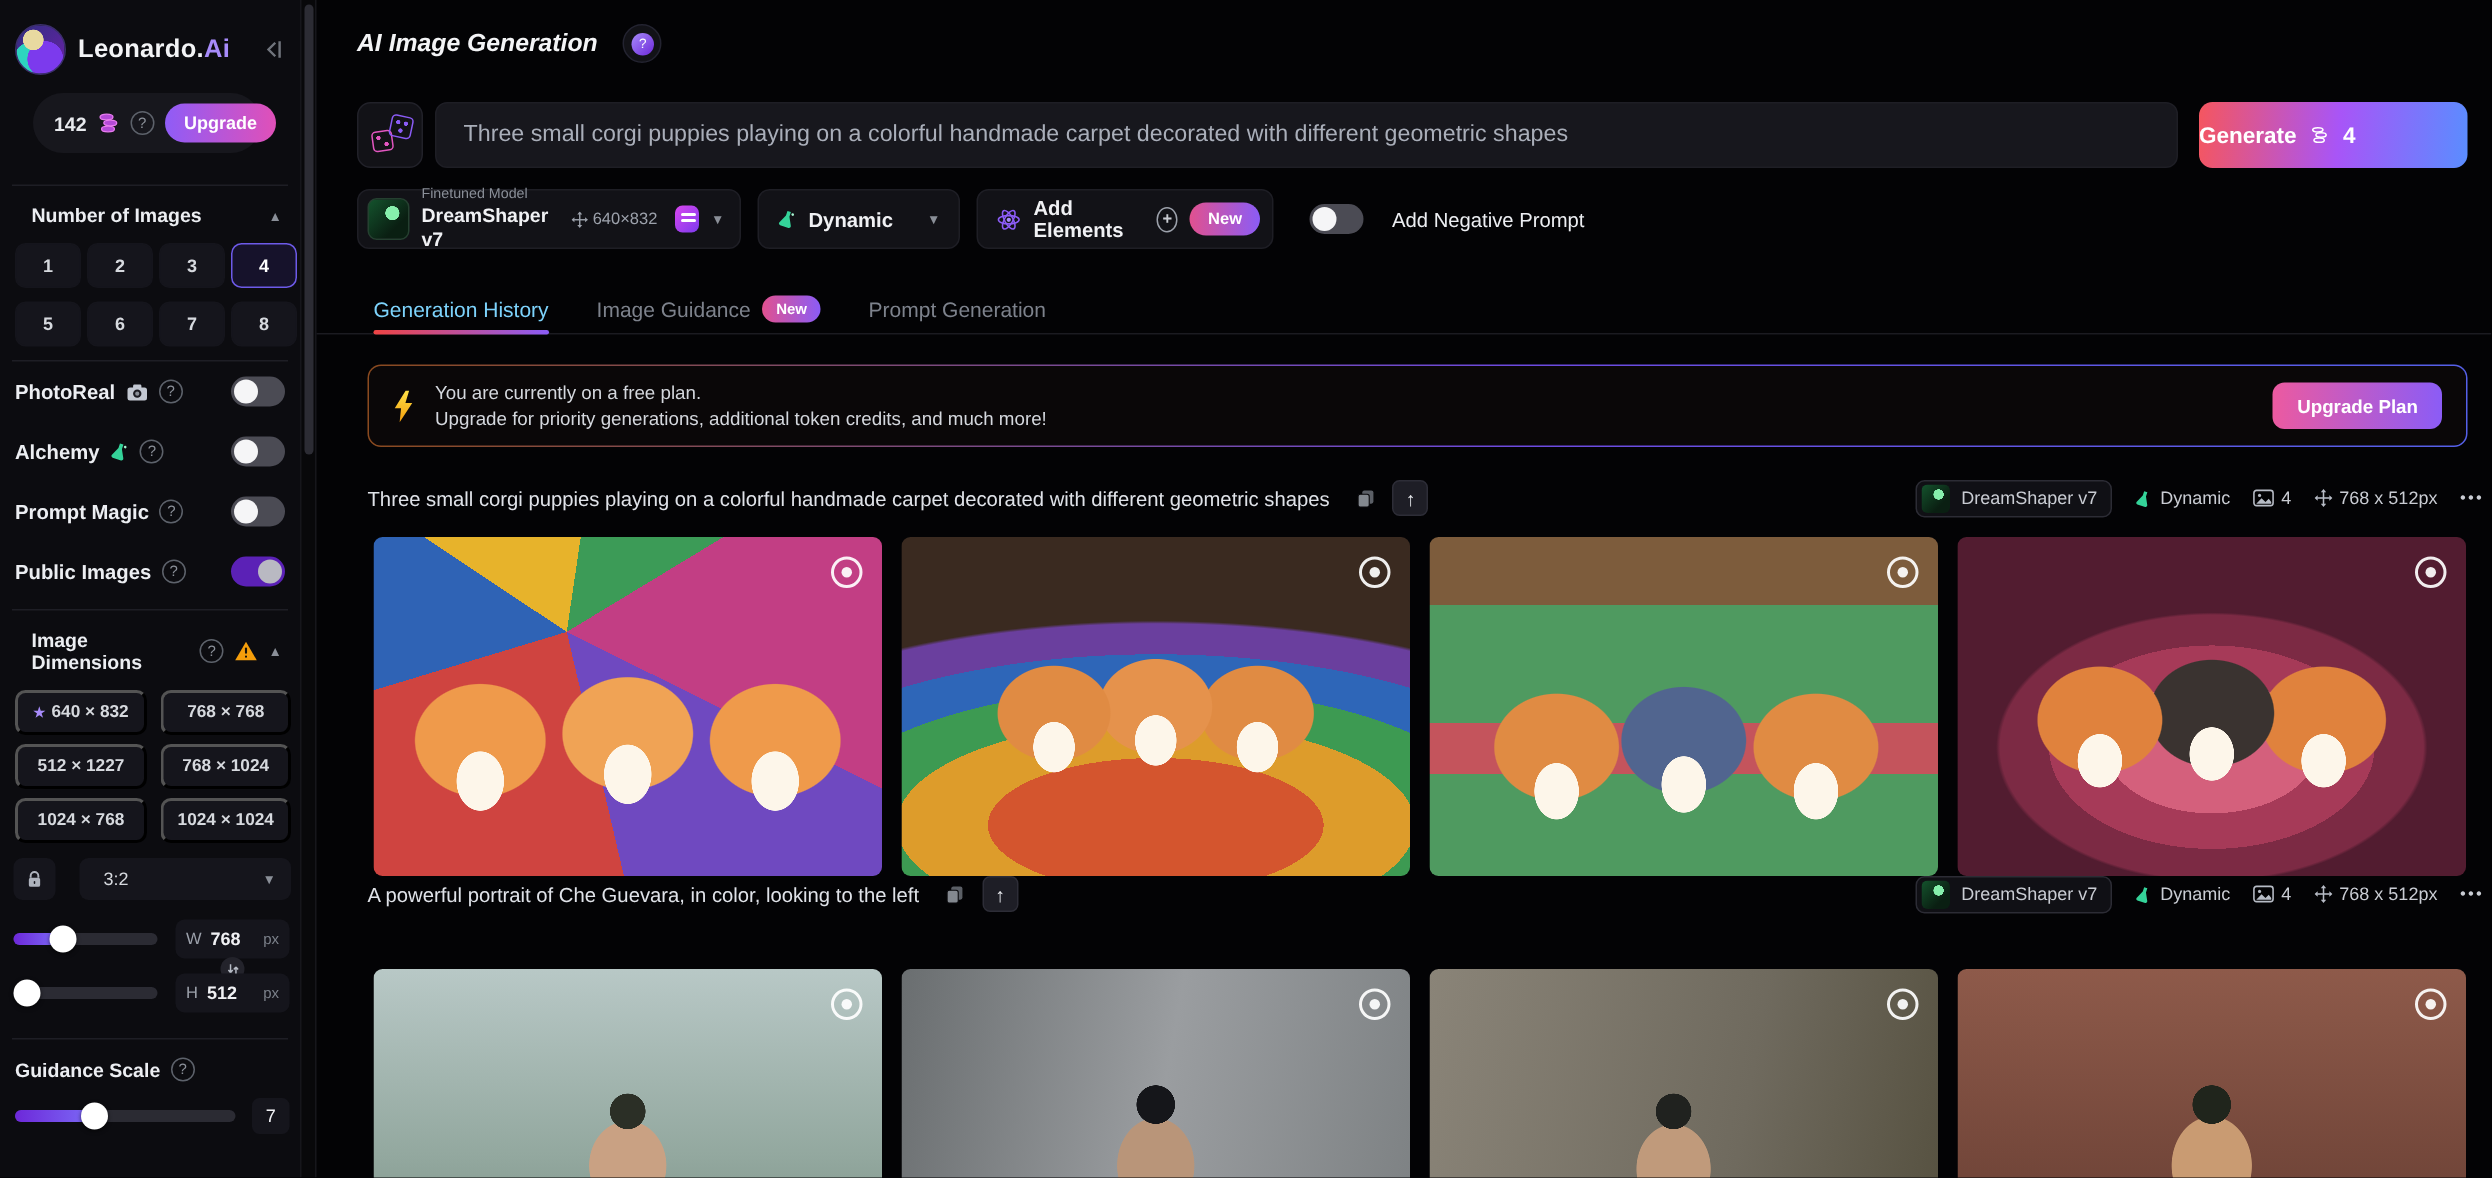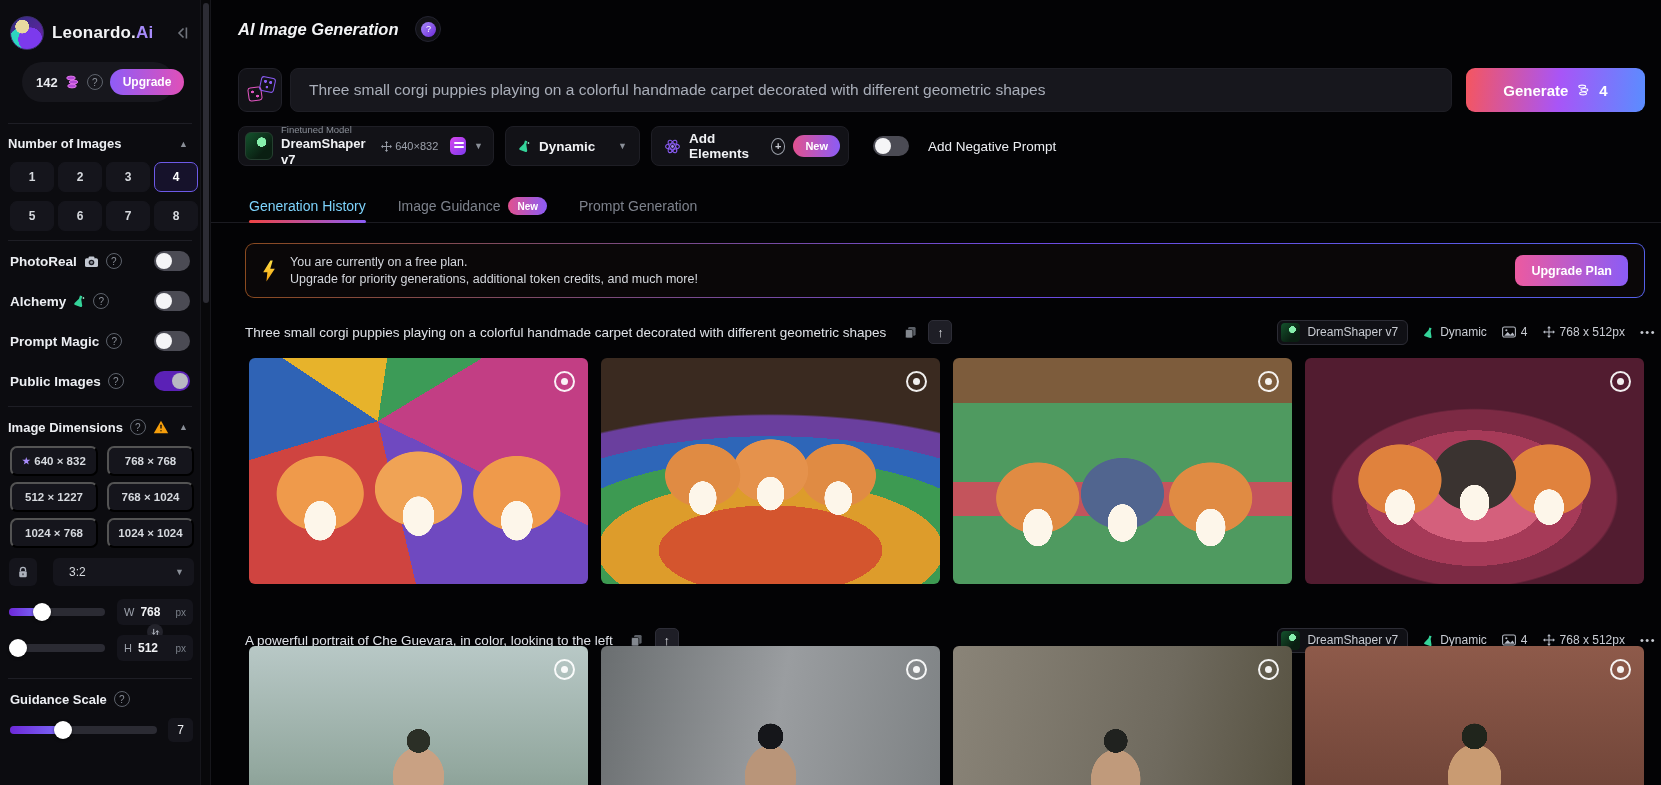--- a/index.html
+++ b/index.html
@@ -31,21 +31,21 @@
   .credits-num { font-size:13px; font-weight:bold; color:#e8eaee; }
   .qmark { width:16px; height:16px; border-radius:50%; border:1px solid #5d626b;
     color:#8a8f98; font-size:10px; display:grid; place-items:center; flex:none; cursor:pointer; }
   .upgrade-btn { margin-left:auto; height:26px; padding:0 13px; border:none; border-radius:14px;
     background:linear-gradient(90deg,#8f5cf7,#e050b8); color:#fff; font-size:12px;
     font-weight:bold; cursor:pointer; font-family:inherit; }
 
   .divider { height:1px; background:#1e1e25; margin:0 8px; }
   .d1 { margin-top:21px; } .d2 { margin-top:9px; } .d3 { margin-top:5px; } .d4 { margin-top:10px; }
 
-  .sec-hdr { display:flex; align-items:center; padding:12px 12px 0 8px; gap:7px; }
+  .sec-hdr { display:flex; align-items:center; padding:12px 12px 0 21px; gap:7px; }
   .sec-title { font-size:13px; font-weight:bold; color:#eceef2; }
   .chev { margin-left:auto; color:#8a8f98; font-size:9px; cursor:pointer; }
 
   .num-grid { display:grid; grid-template-columns:repeat(4,44px); gap:9px 4px;
     padding:11px 0 0 10px; }
   .num-btn { height:30px; border-radius:7px; background:#15151c; border:1px solid #15151c;
     color:#d6d9de; font-size:12px; font-weight:bold; display:grid; place-items:center; cursor:pointer; }
   .num-btn.sel { border-color:#6d5ae8; background:#16122b; color:#fff; }
 
   .toggle-row { display:flex; align-items:center; height:40px; padding:0 10px; gap:7px; }
@@ -115,21 +115,21 @@
   .die2 { left:21px; top:8px; width:15px; height:15px; border:1.5px solid #8b5cf6; transform:rotate(12deg);
     background:radial-gradient(circle at 30% 30%, #8b5cf6 0 1.3px, transparent 1.6px),
       radial-gradient(circle at 70% 30%, #8b5cf6 0 1.3px, transparent 1.6px),
       radial-gradient(circle at 50% 70%, #8b5cf6 0 1.3px, transparent 1.6px); }
   .prompt-input { width:1162px; height:44px; border-radius:8px; background:#17171d;
     border:1px solid #1e1e25; color:#a9aeb9; font-size:15.5px; padding:0 18px;
     font-family:inherit; outline:none; }
   .generate-btn { margin-left:auto; width:179px; height:44px; border:none; border-radius:9px;
     background:linear-gradient(95deg,#f5565f 0%,#a855f7 52%,#5a8dff 100%);
     color:#fff; font-size:15px; font-weight:bold; cursor:pointer; font-family:inherit;
-    display:flex; align-items:center; justify-content:center; gap:9px; }
+    display:flex; align-items:center; gap:9px; }
 
   .m-modelrow { position:absolute; top:126px; left:27px; height:40px; display:flex; gap:11px; align-items:center; }
   .model-box { width:256px; height:40px; border-radius:8px; background:#121217; border:1px solid #1e1e25;
     display:flex; align-items:center; padding:0 10px 0 6px; gap:8px; cursor:pointer; }
   .model-thumb { width:28px; height:28px; border-radius:6px; flex:none;
     background:radial-gradient(circle at 60% 35%, #86efac 0 20%, transparent 21%),
       linear-gradient(135deg,#14532d,#0a1f12 70%); border:1px solid #254030; }
   .model-names { display:flex; flex-direction:column; line-height:1.25; }
   .finetuned { font-size:9.5px; color:#8a8f98; }
   .model-name { font-size:13px; font-weight:bold; color:#f0f1f4; }
@@ -166,21 +166,21 @@
   .banner-inner { width:100%; height:100%; border-radius:8px; background:#0a0708;
     display:flex; align-items:center; padding:0 10px 0 16px; gap:14px; }
   .banner-text { display:flex; flex-direction:column; gap:3px; }
   .banner-l1 { font-size:12.5px; color:#d4d7dd; }
   .banner-l2 { font-size:12.5px; color:#d4d7dd; }
   .upgrade-plan-btn { margin-left:auto; margin-right:6px; height:31px; padding:0 16px; border:none;
     border-radius:8px; background:linear-gradient(90deg,#ec5aa0,#8b5cf6); color:#fff;
     font-size:12.5px; font-weight:bold; cursor:pointer; font-family:inherit; }
 
   .gen-hdr { position:absolute; left:34px; width:1411px; height:24px; display:flex; align-items:center; }
-  .gh-1 { top:320px; } .gh-2 { top:628px; }
+  .gh-1 { top:320px; } .gh-2 { top:584px; }
   .gen-prompt { font-size:13.5px; color:#dfe2e8; }
   .icon-btn { width:20px; height:20px; display:grid; place-items:center; cursor:pointer; margin-left:14px; opacity:.85; }
   .up-btn { width:24px; height:24px; margin-left:8px; border-radius:5px; background:#1e1e26;
     border:1px solid #2d2d37; color:#e6e8ec; font-size:13px; display:grid; place-items:center; cursor:pointer; }
   .gen-meta { margin-left:auto; display:flex; align-items:center; gap:15px; }
   .meta-model { display:flex; align-items:center; gap:7px; border:1px solid #2c2c35; border-radius:6px;
     background:#101015; padding:2px 9px 2px 3px; height:25px; cursor:pointer; }
   .meta-thumb { width:19px; height:19px; border-radius:4px;
     background:radial-gradient(circle at 60% 35%, #86efac 0 20%, transparent 21%),
       linear-gradient(135deg,#14532d,#0a1f12 70%); }

